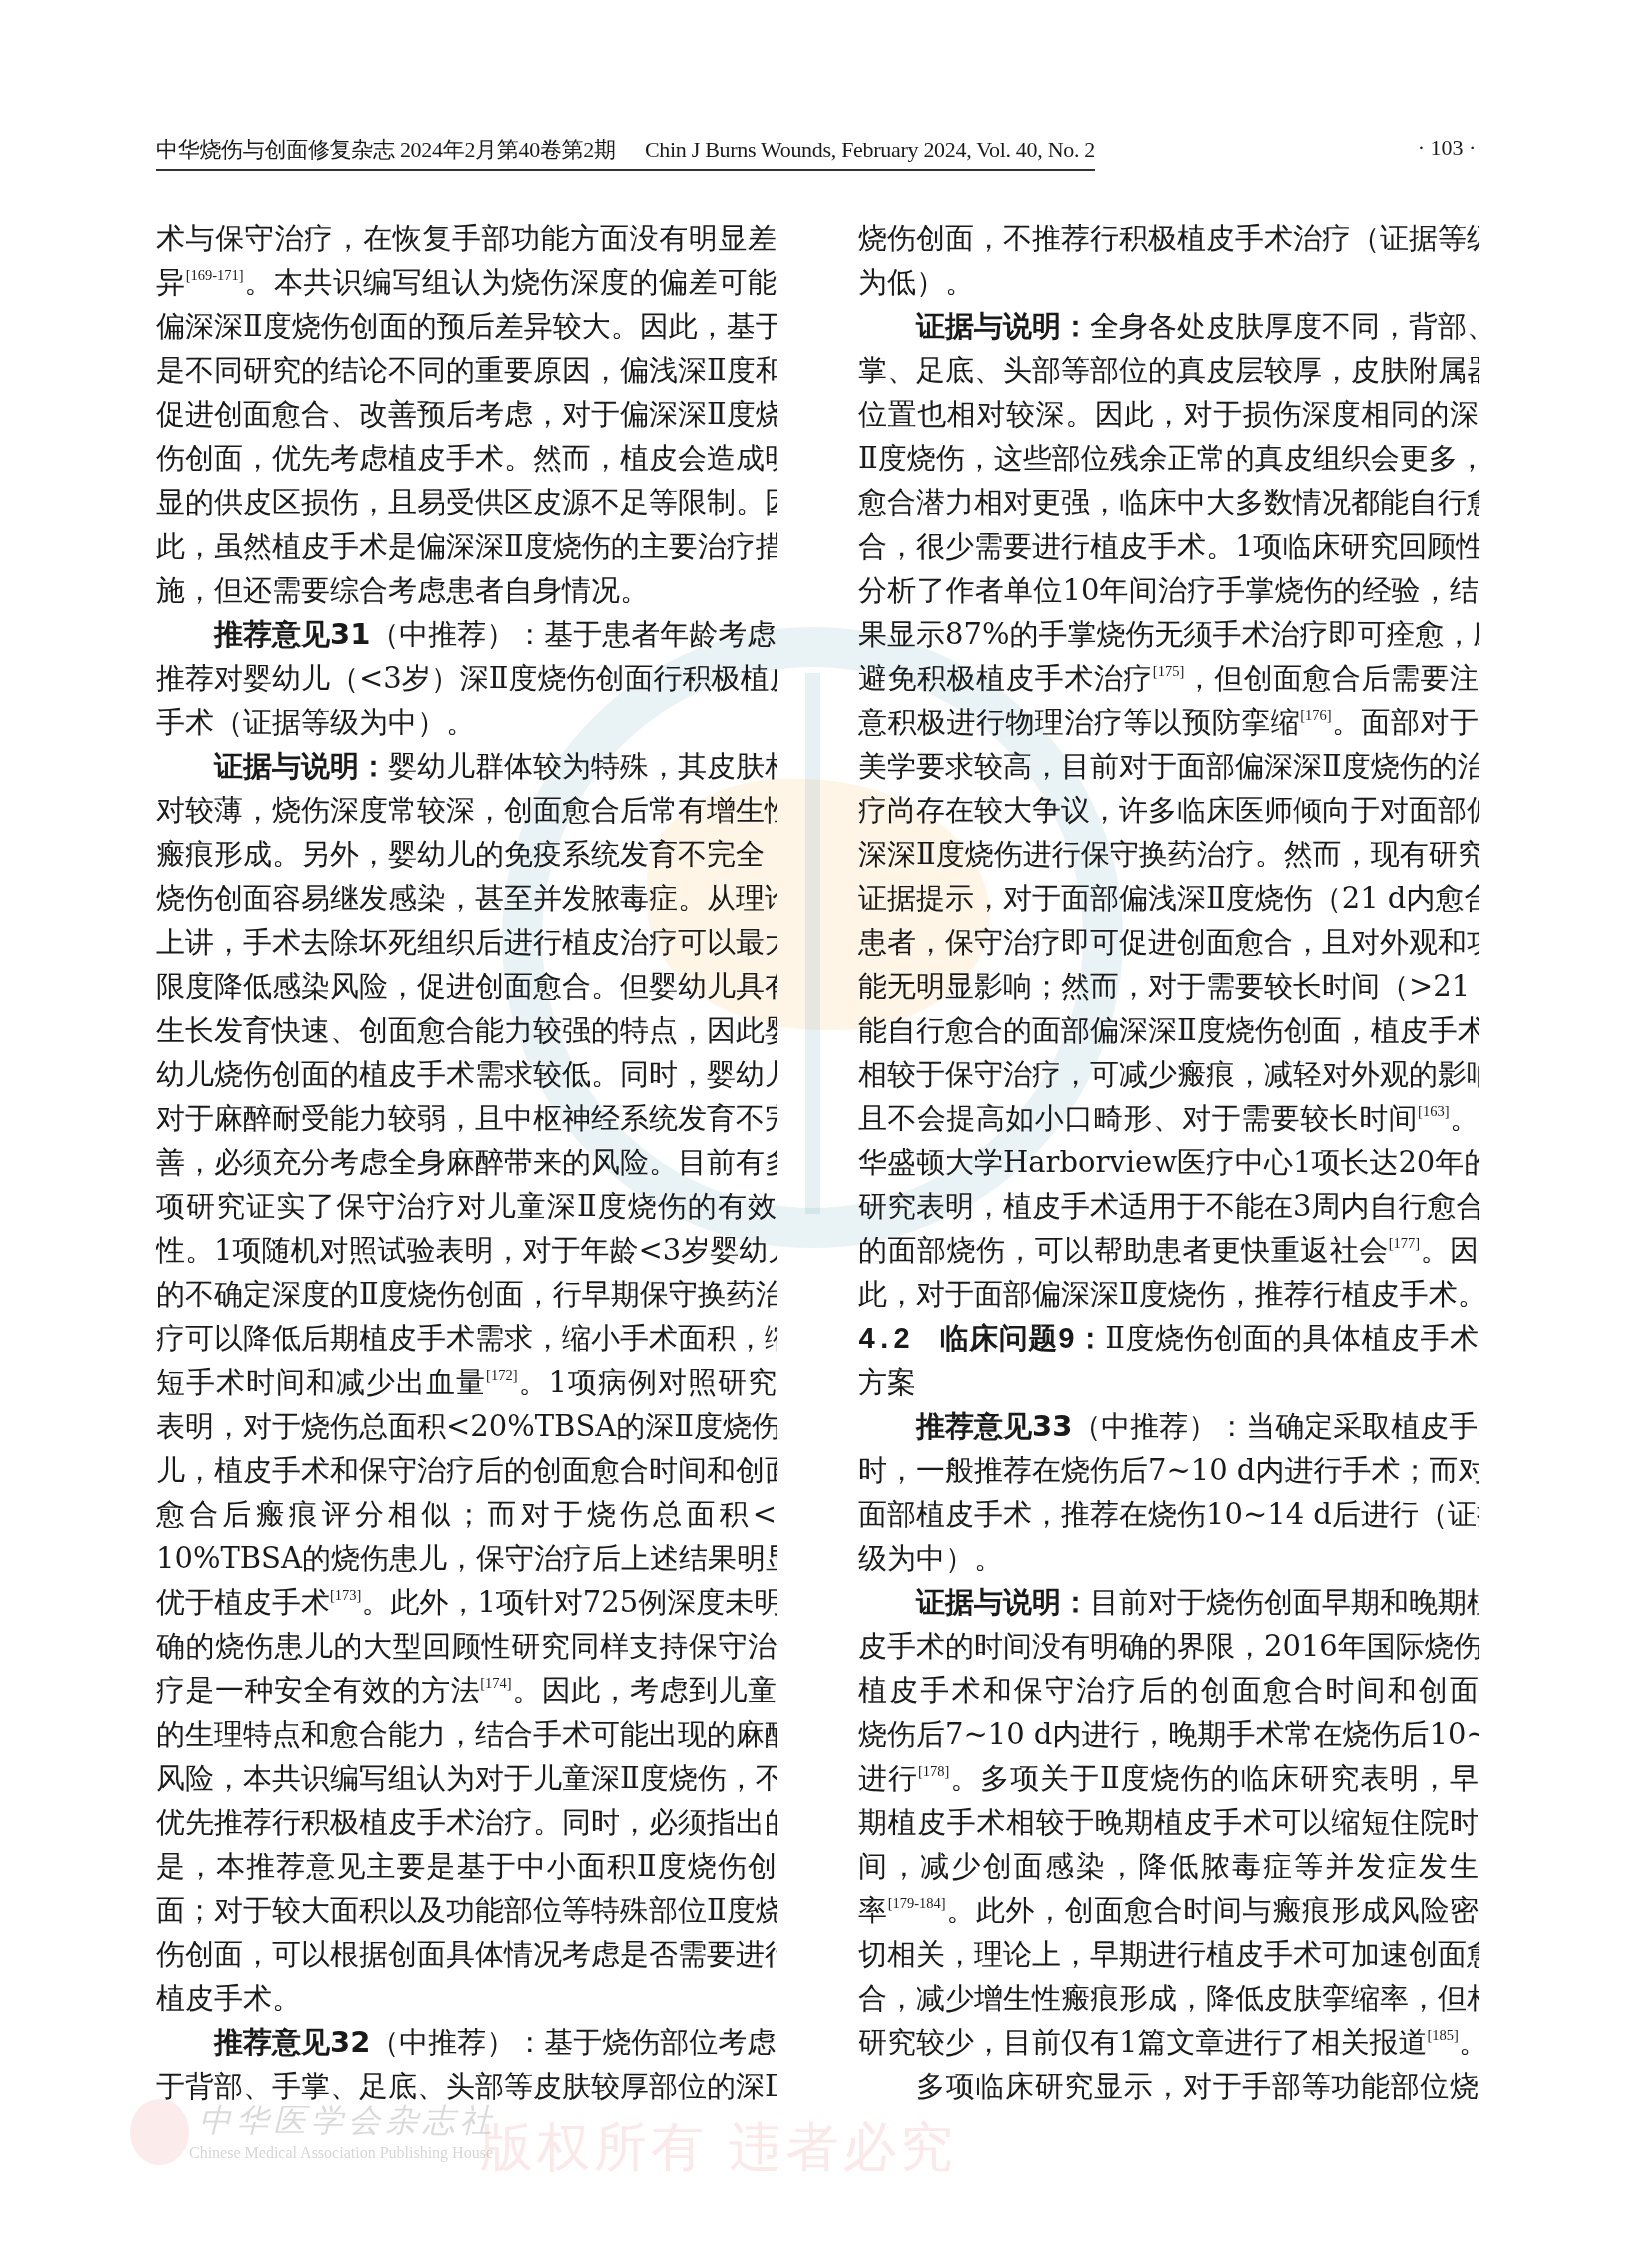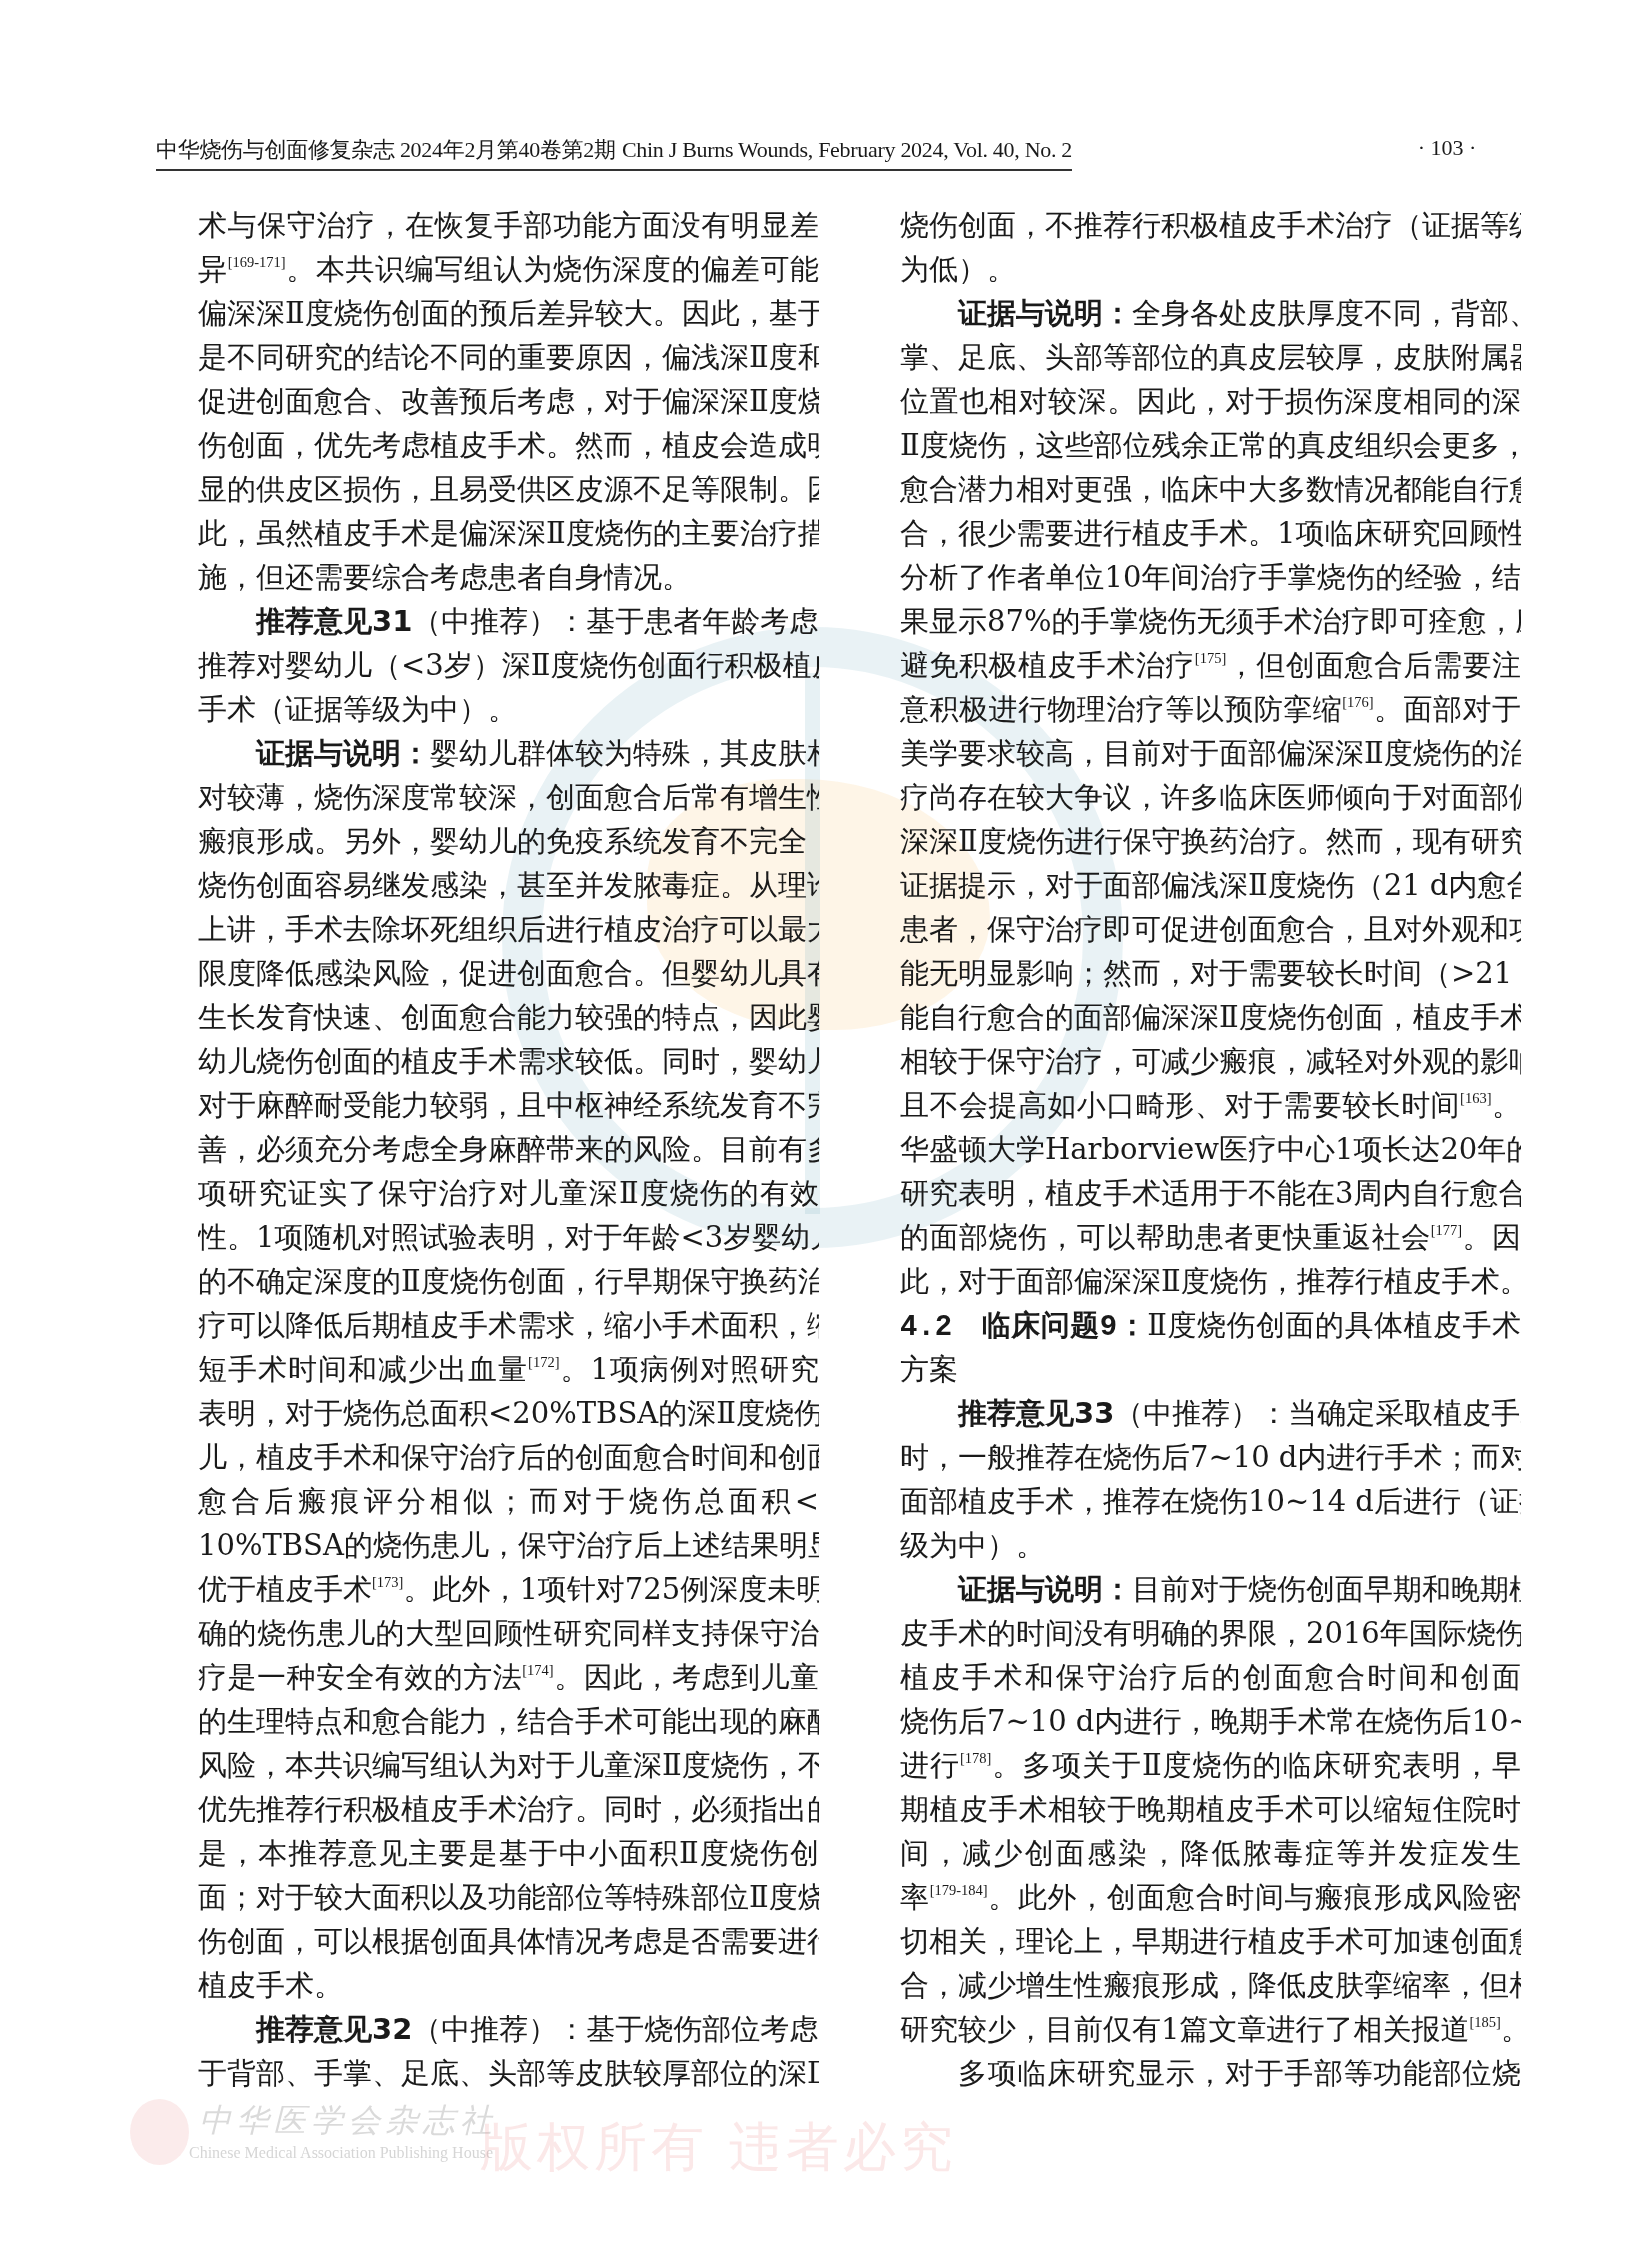--- a/index.html
+++ b/index.html
@@ -2,25 +2,25 @@
 <html style="font-size:10.6px"><head>
 <meta charset="utf-8">
 <style>
   html, body { margin: 0; padding: 0; background: #ffffff; }
   body { width: 1637px; height: 2261px; position: relative; overflow: hidden;
          font-family: "DejaVu Serif", "Liberation Serif", serif; color: #1a1a1a; }
   .header { position: absolute; top: 135px; left: 156px; width: 1327px; height: 46px; }
   .header-left { position: absolute; left: 0; top: 0; font-size: 22px; white-space: nowrap;
                  border-bottom: 2.6px double #333; padding-bottom: 4px; letter-spacing: -0.3px;
                  font-family: "Liberation Serif", "DejaVu Serif", serif; }
-  .header-left .cn { margin-right: 1px; }
+  .header-left .cn { margin-right: 24px; }
   .header-right { position: absolute; right: 6.6px; top: 0; font-size: 22px;
                   font-family: "Liberation Serif", serif; }
-  .column { position: absolute; top: 203px; width: 621px; font-size: 29px; line-height: 44px;
-            text-align: justify; margin-left: 42px; }
+  .column { position: absolute; top: 216px; width: 621px; font-size: 29px; line-height: 44px;
+            text-align: justify; }
   .col-left { left: 156px; }
   .col-right { left: 858px; }
   .line { display: block; white-space: nowrap; overflow: hidden; text-align: justify;
           text-align-last: justify; height: 44px; }
   .line.last { text-align-last: left; }
   .indent { padding-left: 58px; }
   .bold { font-weight: bold; font-family: "DejaVu Sans", "Liberation Sans", sans-serif; }
   sup.ref { font-size: 14.5px; vertical-align: 12px; line-height: 0; font-family: "Liberation Serif", serif; }
   .section { font-weight: bold; font-family: Liberation Mono, monospace; }
   .wm { position: absolute; pointer-events: none; }

